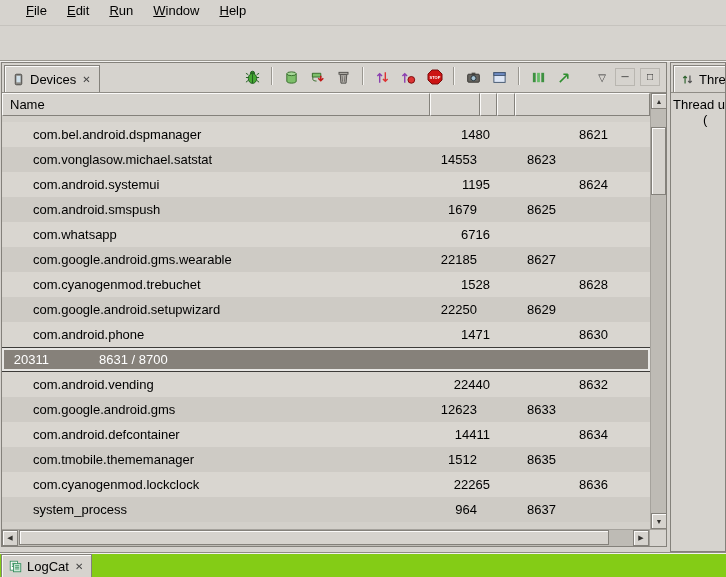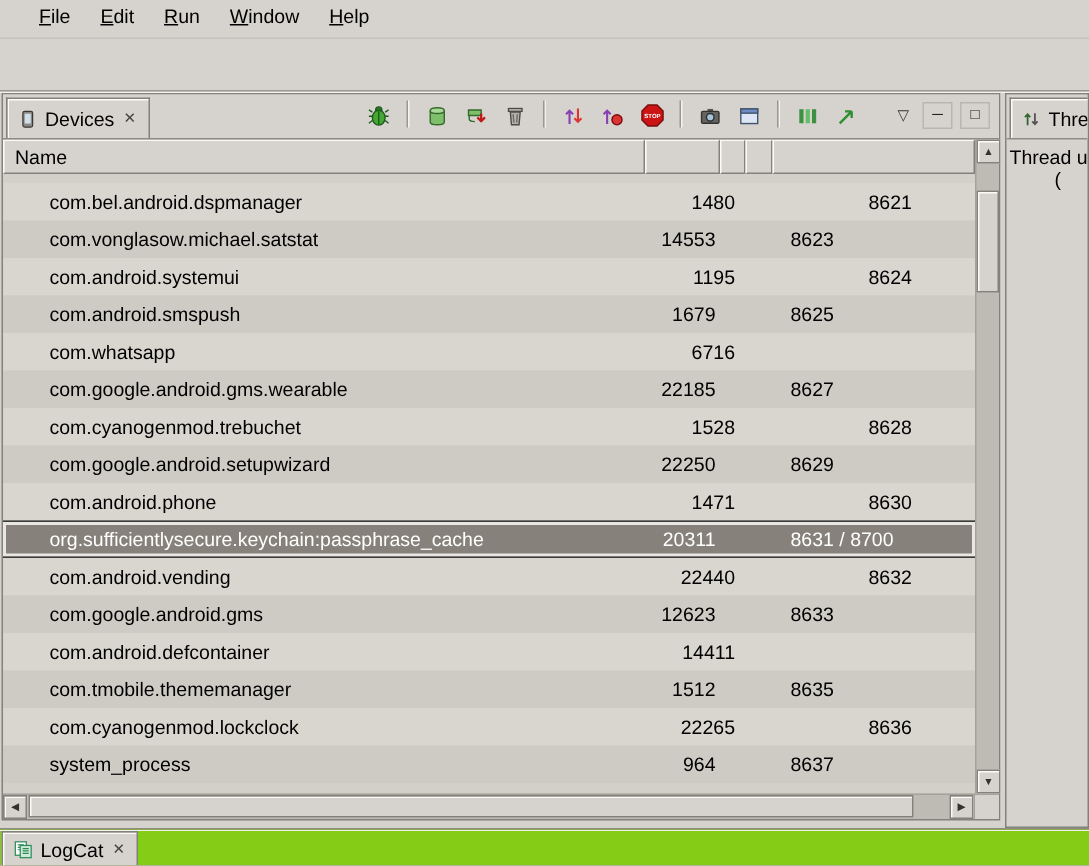--- a/index.html
+++ b/index.html
@@ -280,21 +280,20 @@
     <div class="cell port">8629</div>
   </div>
               <div class="row even">
     <div class="cell name">com.android.phone</div>
     <div class="cell pid">1471</div>
     <div class="cell c3"></div>
     <div class="cell c4"></div>
     <div class="cell port">8630</div>
   </div>
               <div class="row selected">
-    <div class="cell name">org.sufficientlysecure.keychain:passphrase_cache</div>
     <div class="cell pid">20311</div>
     <div class="cell c3"></div>
     <div class="cell c4"></div>
     <div class="cell port">8631 / 8700</div>
   </div>
               <div class="row even">
     <div class="cell name">com.android.vending</div>
     <div class="cell pid">22440</div>
     <div class="cell c3"></div>
     <div class="cell c4"></div>
@@ -305,20 +304,21 @@
     <div class="cell pid">12623</div>
     <div class="cell c3"></div>
     <div class="cell c4"></div>
     <div class="cell port">8633</div>
   </div>
               <div class="row even">
     <div class="cell name">com.android.defcontainer</div>
     <div class="cell pid">14411</div>
     <div class="cell c3"></div>
     <div class="cell c4"></div>
+    <div class="cell port">8634</div>
   </div>
               <div class="row odd">
     <div class="cell name">com.tmobile.thememanager</div>
     <div class="cell pid">1512</div>
     <div class="cell c3"></div>
     <div class="cell c4"></div>
     <div class="cell port">8635</div>
   </div>
               <div class="row even">
     <div class="cell name">com.cyanogenmod.lockclock</div>

